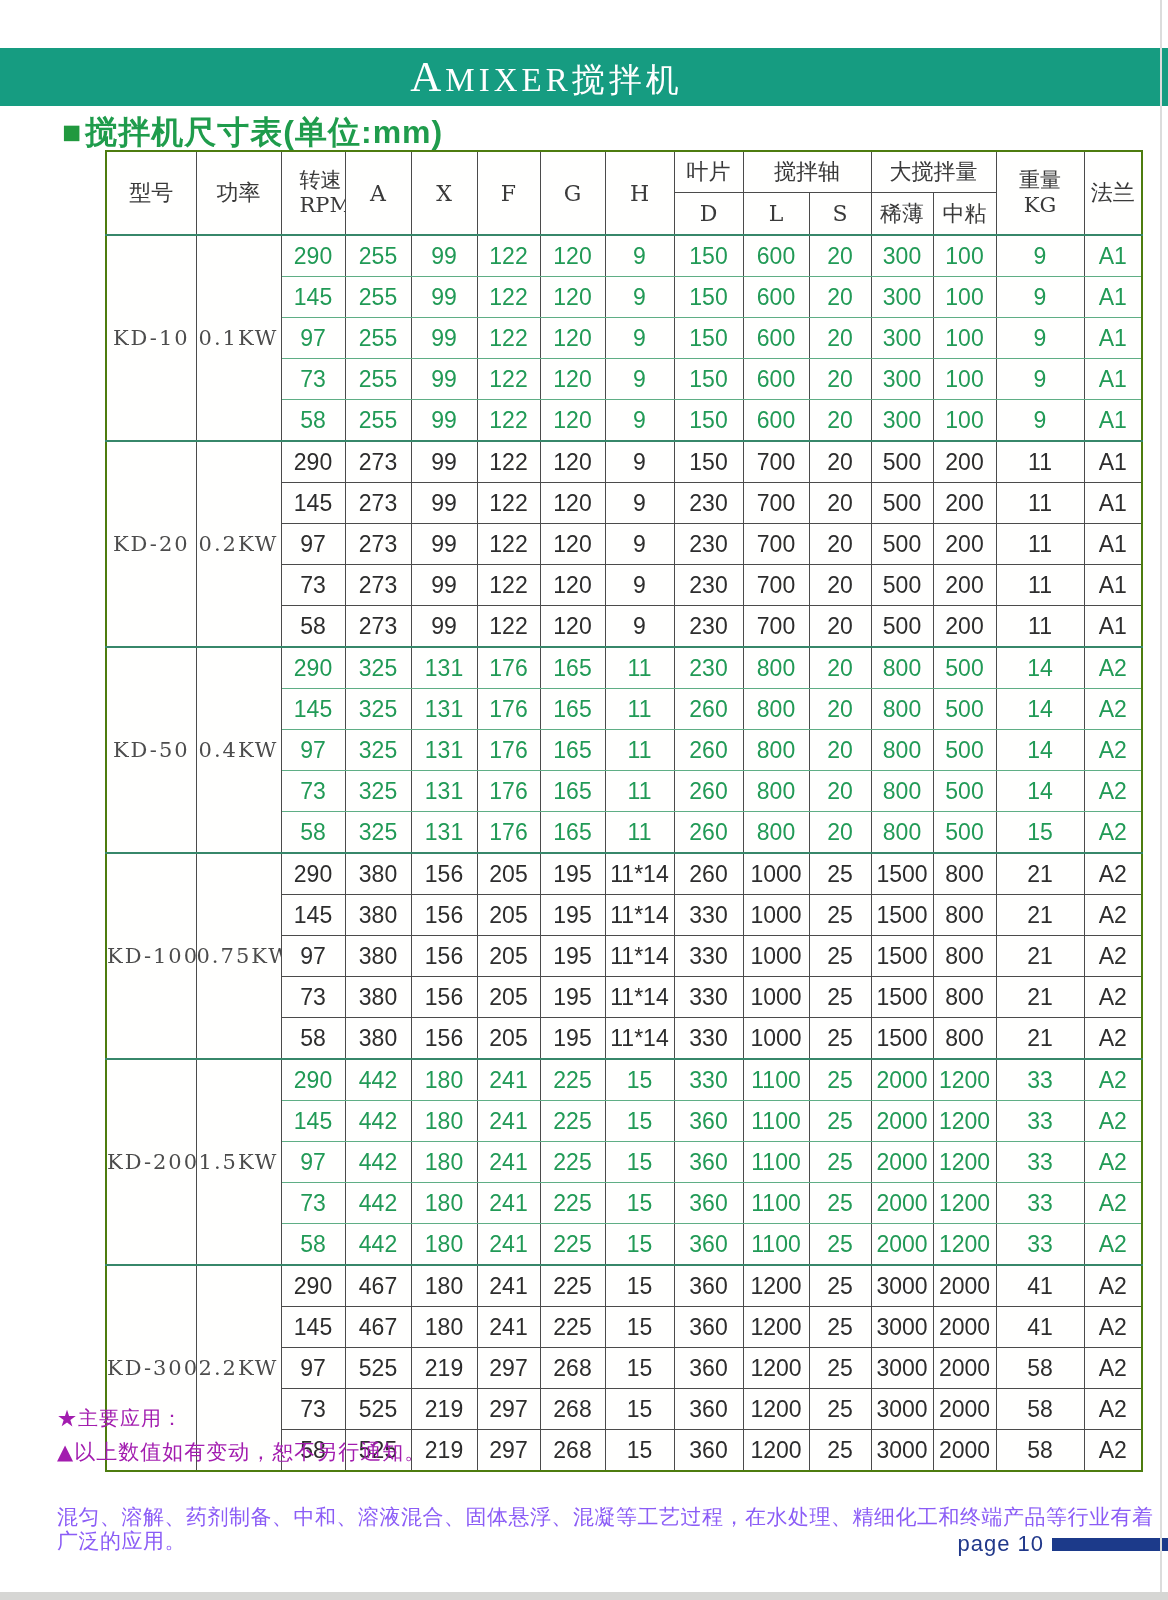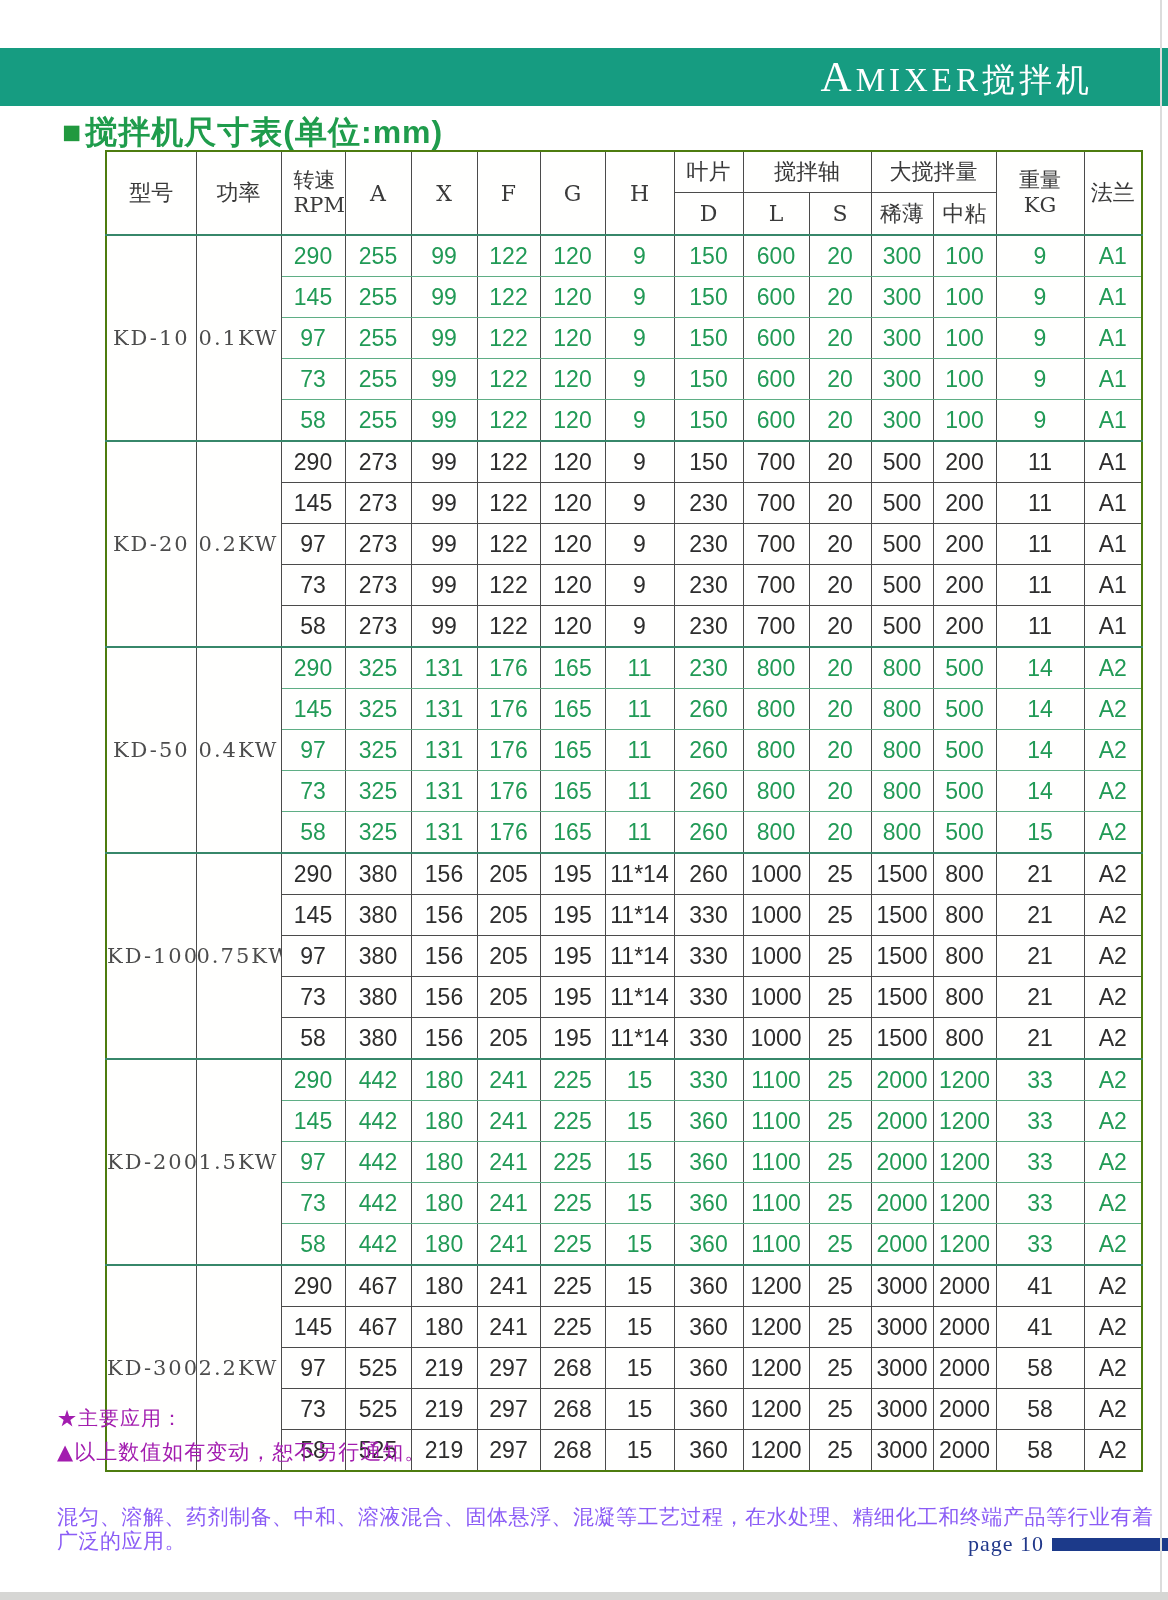--- a/index.html
+++ b/index.html
@@ -6,21 +6,21 @@
   body{
     width:1168px;height:1600px;position:relative;background:#ffffff;
     font-family:"Liberation Sans",sans-serif;overflow:hidden;
   }
   
   .topbar{
     position:absolute;top:48px;left:0;width:1168px;height:58px;
     background:#169c81;
   }
   .brand{
-    height:42px;line-height:58px;text-align:right;padding-right:75px;
+    height:42px;line-height:58px;text-align:center;padding-right:75px;
     color:#ffffff;font-family:"Liberation Serif","DejaVu Serif",serif;
     font-size:33px;letter-spacing:4px;white-space:nowrap;
   }
   .brand::first-letter{font-size:43px;}
   
   .sec-title{
     position:absolute;top:111px;left:62px;
     font-size:32px;font-weight:bold;color:#1f9c4c;letter-spacing:1px;
     font-family:"Liberation Sans",sans-serif;
   }
@@ -55,21 +55,21 @@
   .note1,.note2,.apps{
     position:absolute;left:57px;color:#a21caf;
     font-family:"DejaVu Serif","Liberation Serif",serif;
   }
   .note1{top:1438px;font-size:21px;letter-spacing:1px;}
   .note2{top:1405px;font-size:20px;letter-spacing:1px;}
   .apps{top:1505px;width:1105px;font-size:21px;line-height:24px;
         color:#8b5cf6;letter-spacing:0.5px;}
   .page-label{
     position:absolute;top:1531px;right:124px;
-    font-family:Liberation Serif, serif;
+    font-family:Liberation Sans, sans-serif;
     font-size:22px;color:#21388a;letter-spacing:1px;
   }
   .page-bar{
     position:absolute;top:1538px;left:1052px;right:0;height:13px;
     background:#1c3a8a;
   }
   
   .edge-right{position:absolute;top:0;right:6px;width:2px;height:1600px;background:#dcdcdc;}
   .edge-bottom{position:absolute;left:0;top:1592px;width:1168px;height:8px;background:#d6d6d4;}
 </style>
@@ -99,21 +99,21 @@
       <col style="width:62px">
       <col style="width:62px">
     <col style="width:63px">
       <col style="width:88px">
       <col style="width:58px">
   </colgroup>
   <thead>
     <tr class="h1">
       <th rowspan="2">型号</th>
       <th rowspan="2">功率</th>
-      <th rowspan="2" style="text-align:left;padding-left:12px;">
+      <th rowspan="2" style="text-align:left;padding-left:18px;">
         <span class="two-line">转速</span>
         <span class="two-line">RPM</span>
       </th>
       <th rowspan="2">A</th>
       <th rowspan="2">X</th>
       <th rowspan="2">F</th>
       <th rowspan="2">G</th>
       <th rowspan="2">H</th>
       <th>叶片</th>
       <th colspan="2">搅拌轴</th>

